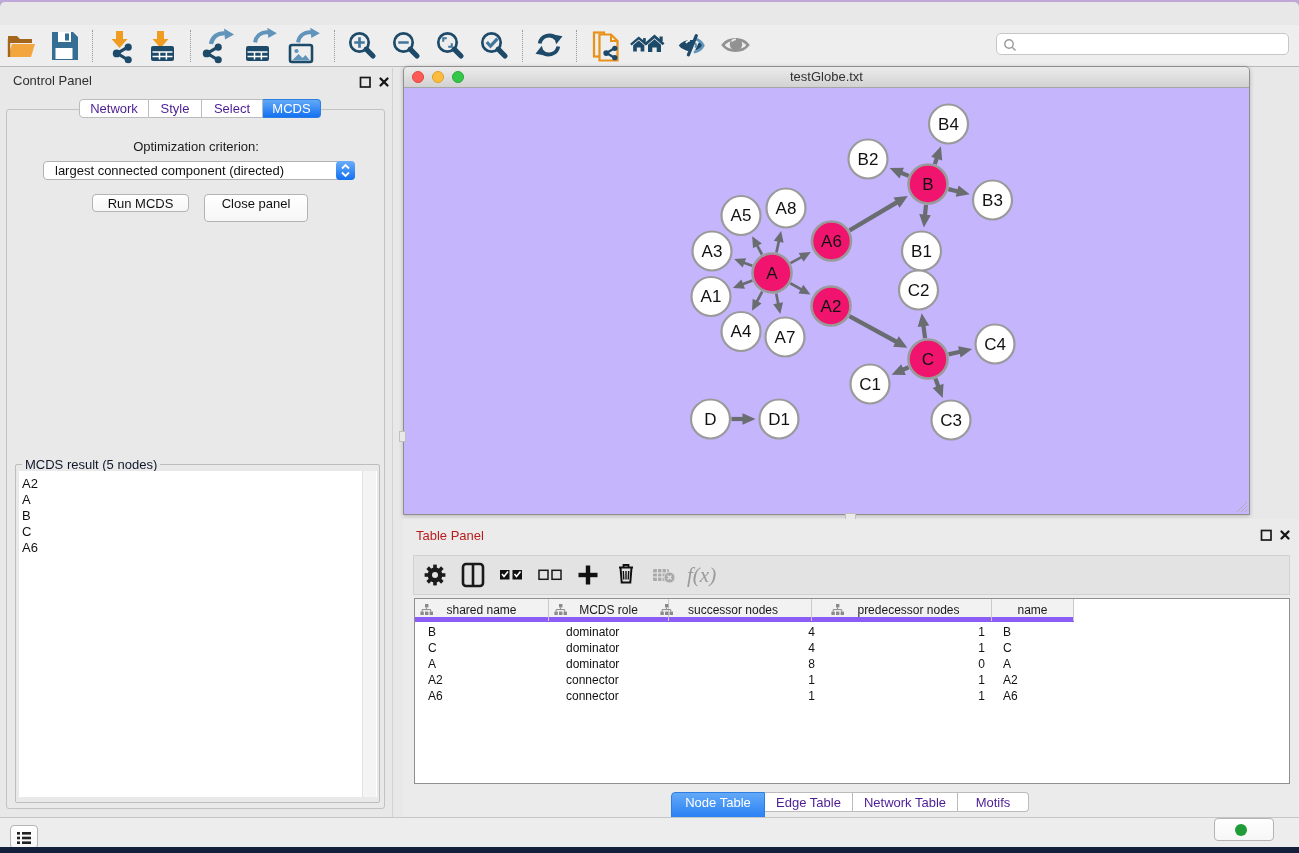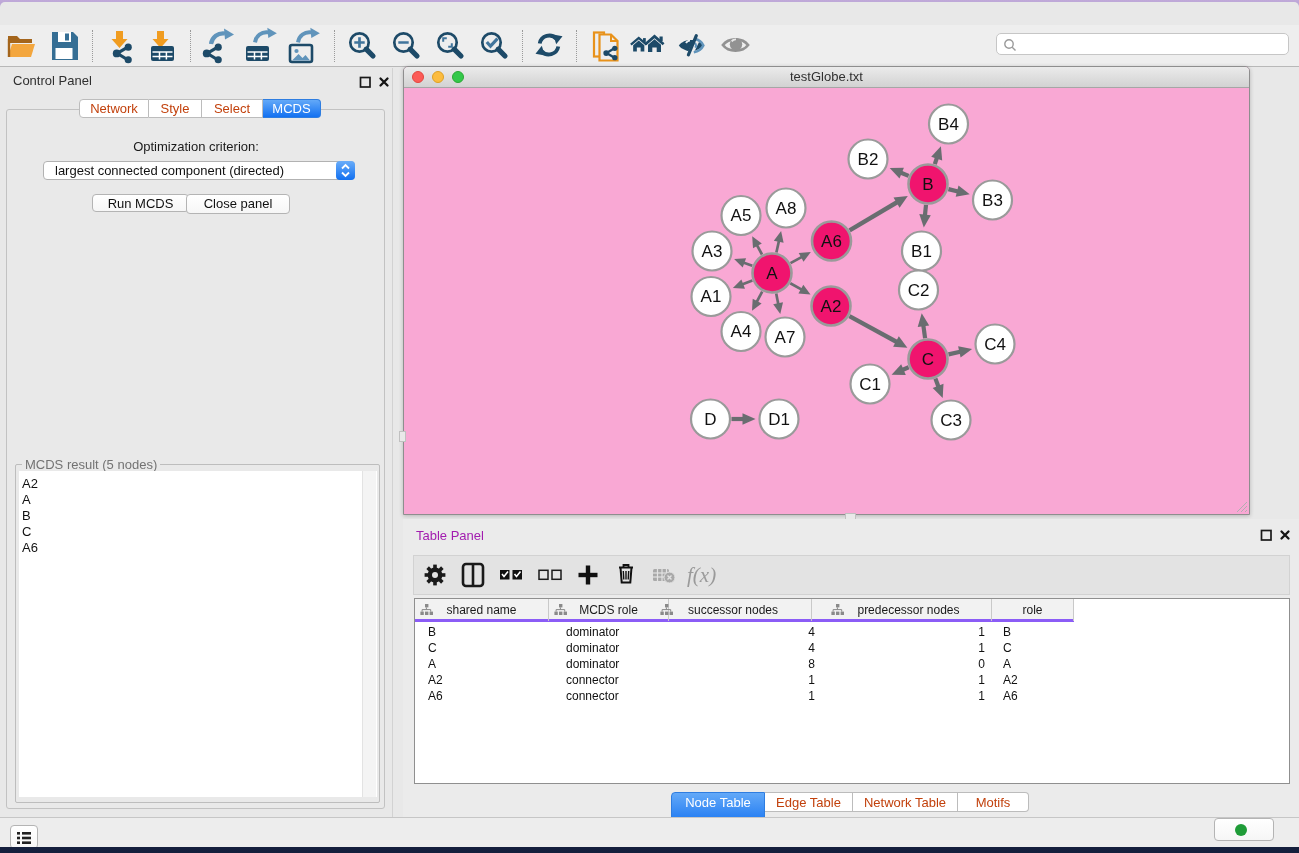--- a/index.html
+++ b/index.html
@@ -10,32 +10,32 @@
 .titlebar{position:absolute;left:0;top:0;width:100%;height:22px;background:linear-gradient(#ececec,#d4d4d4);border-bottom:1px solid #ababab;border-radius:5px 5px 0 0}
 .tl{position:absolute;top:5px;width:13px;height:13px;border-radius:50%}
 .title{position:absolute;top:0;width:100%;text-align:center;line-height:21px;font-size:13px;color:#3c3c3c}
 .toolbar{position:absolute;left:0;top:23px;width:100%;height:42px;background:#eeeeee;border-bottom:1px solid #b8b8b8}
 .vsep{position:absolute;top:5px;height:32px;width:0;border-left:1px dotted #9a9a9a}
 .search{position:absolute;left:996px;top:8px;width:293px;height:22px;background:#fff;border:1px solid #c6c6c6;border-radius:5px}
 .cp{position:absolute;left:0;top:66px;width:392px;height:749px;background:#e8e8e8}
 .cp .hdr{position:absolute;left:13px;top:5px;font-size:13px;color:#2f2f2f}
 .panelbox{position:absolute;left:6px;top:41px;width:379px;height:700px;border:1px solid #c2c2c2;border-radius:3px;background:#e9e9e9}
 .tabs{position:absolute;left:79px;top:31px;height:19px;display:flex}
-.tab{height:19px;line-height:18px;font-size:13px;text-align:center;background:#fff;border:1px solid #bcbcbc;border-left:none;color:#c2410c;padding:0 0}
+.tab{height:19px;line-height:18px;font-size:13px;text-align:center;background:#fff;border:1px solid #bcbcbc;border-left:none;color:#4c1d95;padding:0 0}
 .tab.first{border-left:1px solid #bcbcbc;border-radius:4px 0 0 4px}
 .tab.last{border-radius:0 4px 4px 0}
 .tab.sel{background:linear-gradient(#63a9f8,#1371f1);color:#fff;border-color:#2e7de0}
 .btn{position:absolute;background:linear-gradient(#ffffff,#f6f6f6);border:1px solid #b4b4b4;border-radius:4px;font-size:13px;color:#111;text-align:center}
 .groupbox{position:absolute;left:15px;top:396px;width:365px;height:339px;border:1px solid #bdbdbd;border-radius:2px}
-.innerwin{position:absolute;left:403px;top:64px;width:847px;height:449px;background:#f9a8d4;border:1px solid #8e8e8e;border-radius:5px 5px 0 0;box-shadow:0 1px 4px rgba(0,0,0,.22)}
+.innerwin{position:absolute;left:403px;top:64px;width:847px;height:449px;background:#c4b5fd;border:1px solid #8e8e8e;border-radius:5px 5px 0 0;box-shadow:0 1px 4px rgba(0,0,0,.22)}
 .iwtitle{position:absolute;left:0;top:0;width:100%;height:21px;background:linear-gradient(#ebebeb,#d2d2d2);border-bottom:1px solid #a6a6a6;border-radius:4px 4px 0 0}
 .tp{position:absolute;left:403px;top:517px;width:896px;height:298px;background:#ebebeb}
 .tptoolbar{position:absolute;left:10px;top:36px;width:877px;height:40px;background:#e3e3e3;border:1px solid #d2d2d2}
 .tbl{position:absolute;left:11px;top:79px;width:876px;height:186px;background:#fff;border:1px solid #8f8f8f}
-.thead{position:absolute;left:0;top:0;width:660px;height:23px;background:#f2f2f2;border-bottom:3px solid #8b5cf6}
+.thead{position:absolute;left:0;top:0;width:660px;height:23px;background:#f2f2f2;border-bottom:5px solid #8b5cf6}
 .hcell{position:absolute;top:0;height:22px;border-right:1px solid #c9c9c9;font-size:12px;color:#1a1a1a;text-align:center;line-height:22px}
 .trow{position:absolute;font-size:12px;color:#111;height:16px;line-height:16px}
 .btabs{position:absolute;left:268px;top:273px;height:20px;display:flex}
 .statusbar{position:absolute;left:0;top:815px;width:1299px;height:32px;background:#ededed;border-top:1px solid #c6c6c6}
 </style></head><body>
 <div class="app">
  <div class="toolbar">
   <svg width="760" height="42" style="position:absolute;left:0;top:0">
 <g transform="translate(7,7)">
 <path d="M1 4 h9 l3 3 h12 v4 h-24 z" fill="#a4651c"></path>
@@ -209,23 +209,23 @@
  <div class="abs" style="left:43px;top:93px;width:312px;height:19px;background:#fff;border:1px solid #b2b2b2;border-radius:4px">
    <div class="abs" style="left:11px;top:0;line-height:18px;font-size:13px;color:#111">largest connected component (directed)</div>
    <div class="abs" style="right:-1px;top:-1px;width:19px;height:19px;border-radius:4px;background:linear-gradient(#6aadf9,#1270f0)">
      <svg width="19" height="19">
             <path d="M6 7.5 l3.5-3.5 l3.5 3.5" fill="none" stroke="#fff" stroke-width="1.8"></path>
             <path d="M6 11.5 l3.5 3.5 l3.5-3.5" fill="none" stroke="#fff" stroke-width="1.8"></path>
           </svg>
    </div>
  </div>
  <div class="btn" style="left:92px;top:125.5px;width:97px;height:18px;line-height:17px">Run MCDS</div>
- <div class="btn" style="left:186px;top:125.5px;width:104px;height:20px;line-height:17px">Close panel</div>
+ <div class="btn" style="left:204px;top:125.5px;width:104px;height:28px;line-height:17px">Close panel</div>
  <div class="groupbox"></div>
- <div class="abs" style="left:22px;top:389px;background:#e9e9e9;padding:0 3px;font-size:13px;color:#737373">MCDS result (5 nodes)</div>
+ <div class="abs" style="left:22px;top:389px;background:#e9e9e9;padding:0 3px;font-size:13px;color:#0f172a">MCDS result (5 nodes)</div>
  <div class="abs" style="left:19px;top:403px;width:358px;height:326px;background:#fff">
    <div class="abs" style="left:3px;top:5px;font-size:13px;color:#111;line-height:16px">A2<br>A<br>B<br>C<br>A6</div>
    <div class="abs" style="right:1px;top:0;width:14px;height:100%;background:#f4f4f4;border-left:1px solid #e3e3e3"></div>
  </div>
 </div>
 <div class="abs" style="left:392px;top:66px;width:1px;height:749px;background:#d2d2d2"></div>
 
 <div class="innerwin">
  <div class="iwtitle">
   <div class="tl" style="left:8px;top:4px;width:12px;height:12px;background:#fc5b57;border:0.5px solid #e2463f"></div>
@@ -321,21 +321,21 @@
           <line x1="13" y1="3" x2="3" y2="13"></line>
           <line x1="13" y1="7" x2="7" y2="13"></line>
           <line x1="13" y1="11" x2="11" y2="13"></line>
         </g>
       </svg>
 </div>
 <div class="abs" style="left:399px;top:429px;width:7px;height:11px;background:#e9e9e9;border:1px solid #c0c0c0"></div>
 <div class="abs" style="left:845px;top:511px;width:11px;height:7px;background:#e9e9e9;border:1px solid #c0c0c0"></div>
 
 <div class="tp">
- <div class="abs" style="left:13px;top:9px;font-size:13px;color:#a21caf">Table Panel</div>
+ <div class="abs" style="left:13px;top:9px;font-size:13px;color:#b91c1c">Table Panel</div>
  <svg width="32" height="14" style="position:absolute;left:857px;top:10px">
   <rect x="1.5" y="1.5" width="9.5" height="9.5" fill="none" stroke="#1a1a1a" stroke-width="1.7"></rect>
   <path d="M21.5 2.5 l7 7 M28.5 2.5 l-7 7" stroke="#151515" stroke-width="2.3" stroke-linecap="round"></path>
  </svg>
  <div class="tptoolbar">
   <svg width="320" height="38" style="position:absolute;left:0;top:0">
    <g transform="translate(21,19)" fill="#1a1a1a">
      <circle cx="0" cy="0" r="7.4"></circle>
             <circle cx="0" cy="0" r="3" fill="#e3e3e3"></circle>
      <g> 
@@ -420,21 +420,21 @@
             </svg>successor nodes</div>
     <div class="hcell" style="left:411px;width:166px"><svg width="13" height="12" style="position:absolute;left:5px;top:5px">
               <g fill="#8a8a8a">
                 <rect x="5" y="0" width="3.4" height="3.4"></rect>
                 <rect x="0.4" y="7.6" width="3.4" height="3.4"></rect>
                 <rect x="5" y="7.6" width="3.4" height="3.4"></rect>
                 <rect x="9.6" y="7.6" width="3.4" height="3.4"></rect>
                 <path d="M6.4 3.4 v2.2 M2.1 7.6 v-2 h8.6 v2" stroke="#8a8a8a" fill="none" stroke-width="1"></path>
               </g>
             </svg>predecessor nodes</div>
-    <div class="hcell" style="left:577px;width:82px">role</div>
+    <div class="hcell" style="left:577px;width:82px">name</div>
   </div>
   <div class="abs" style="left:0;top:23px;width:100%;height:160px">
           <div class="trow" style="left:13px;top:2px">B</div>
 <div class="trow" style="left:151px;top:2px">dominator</div>
 <div class="trow" style="left:260px;top:2px;width:140px;text-align:right">4</div>
 <div class="trow" style="left:430px;top:2px;width:140px;text-align:right">1</div>
 <div class="trow" style="left:588px;top:2px">B</div>
           <div class="trow" style="left:13px;top:18px">C</div>
 <div class="trow" style="left:151px;top:18px">dominator</div>
 <div class="trow" style="left:260px;top:18px;width:140px;text-align:right">4</div>

